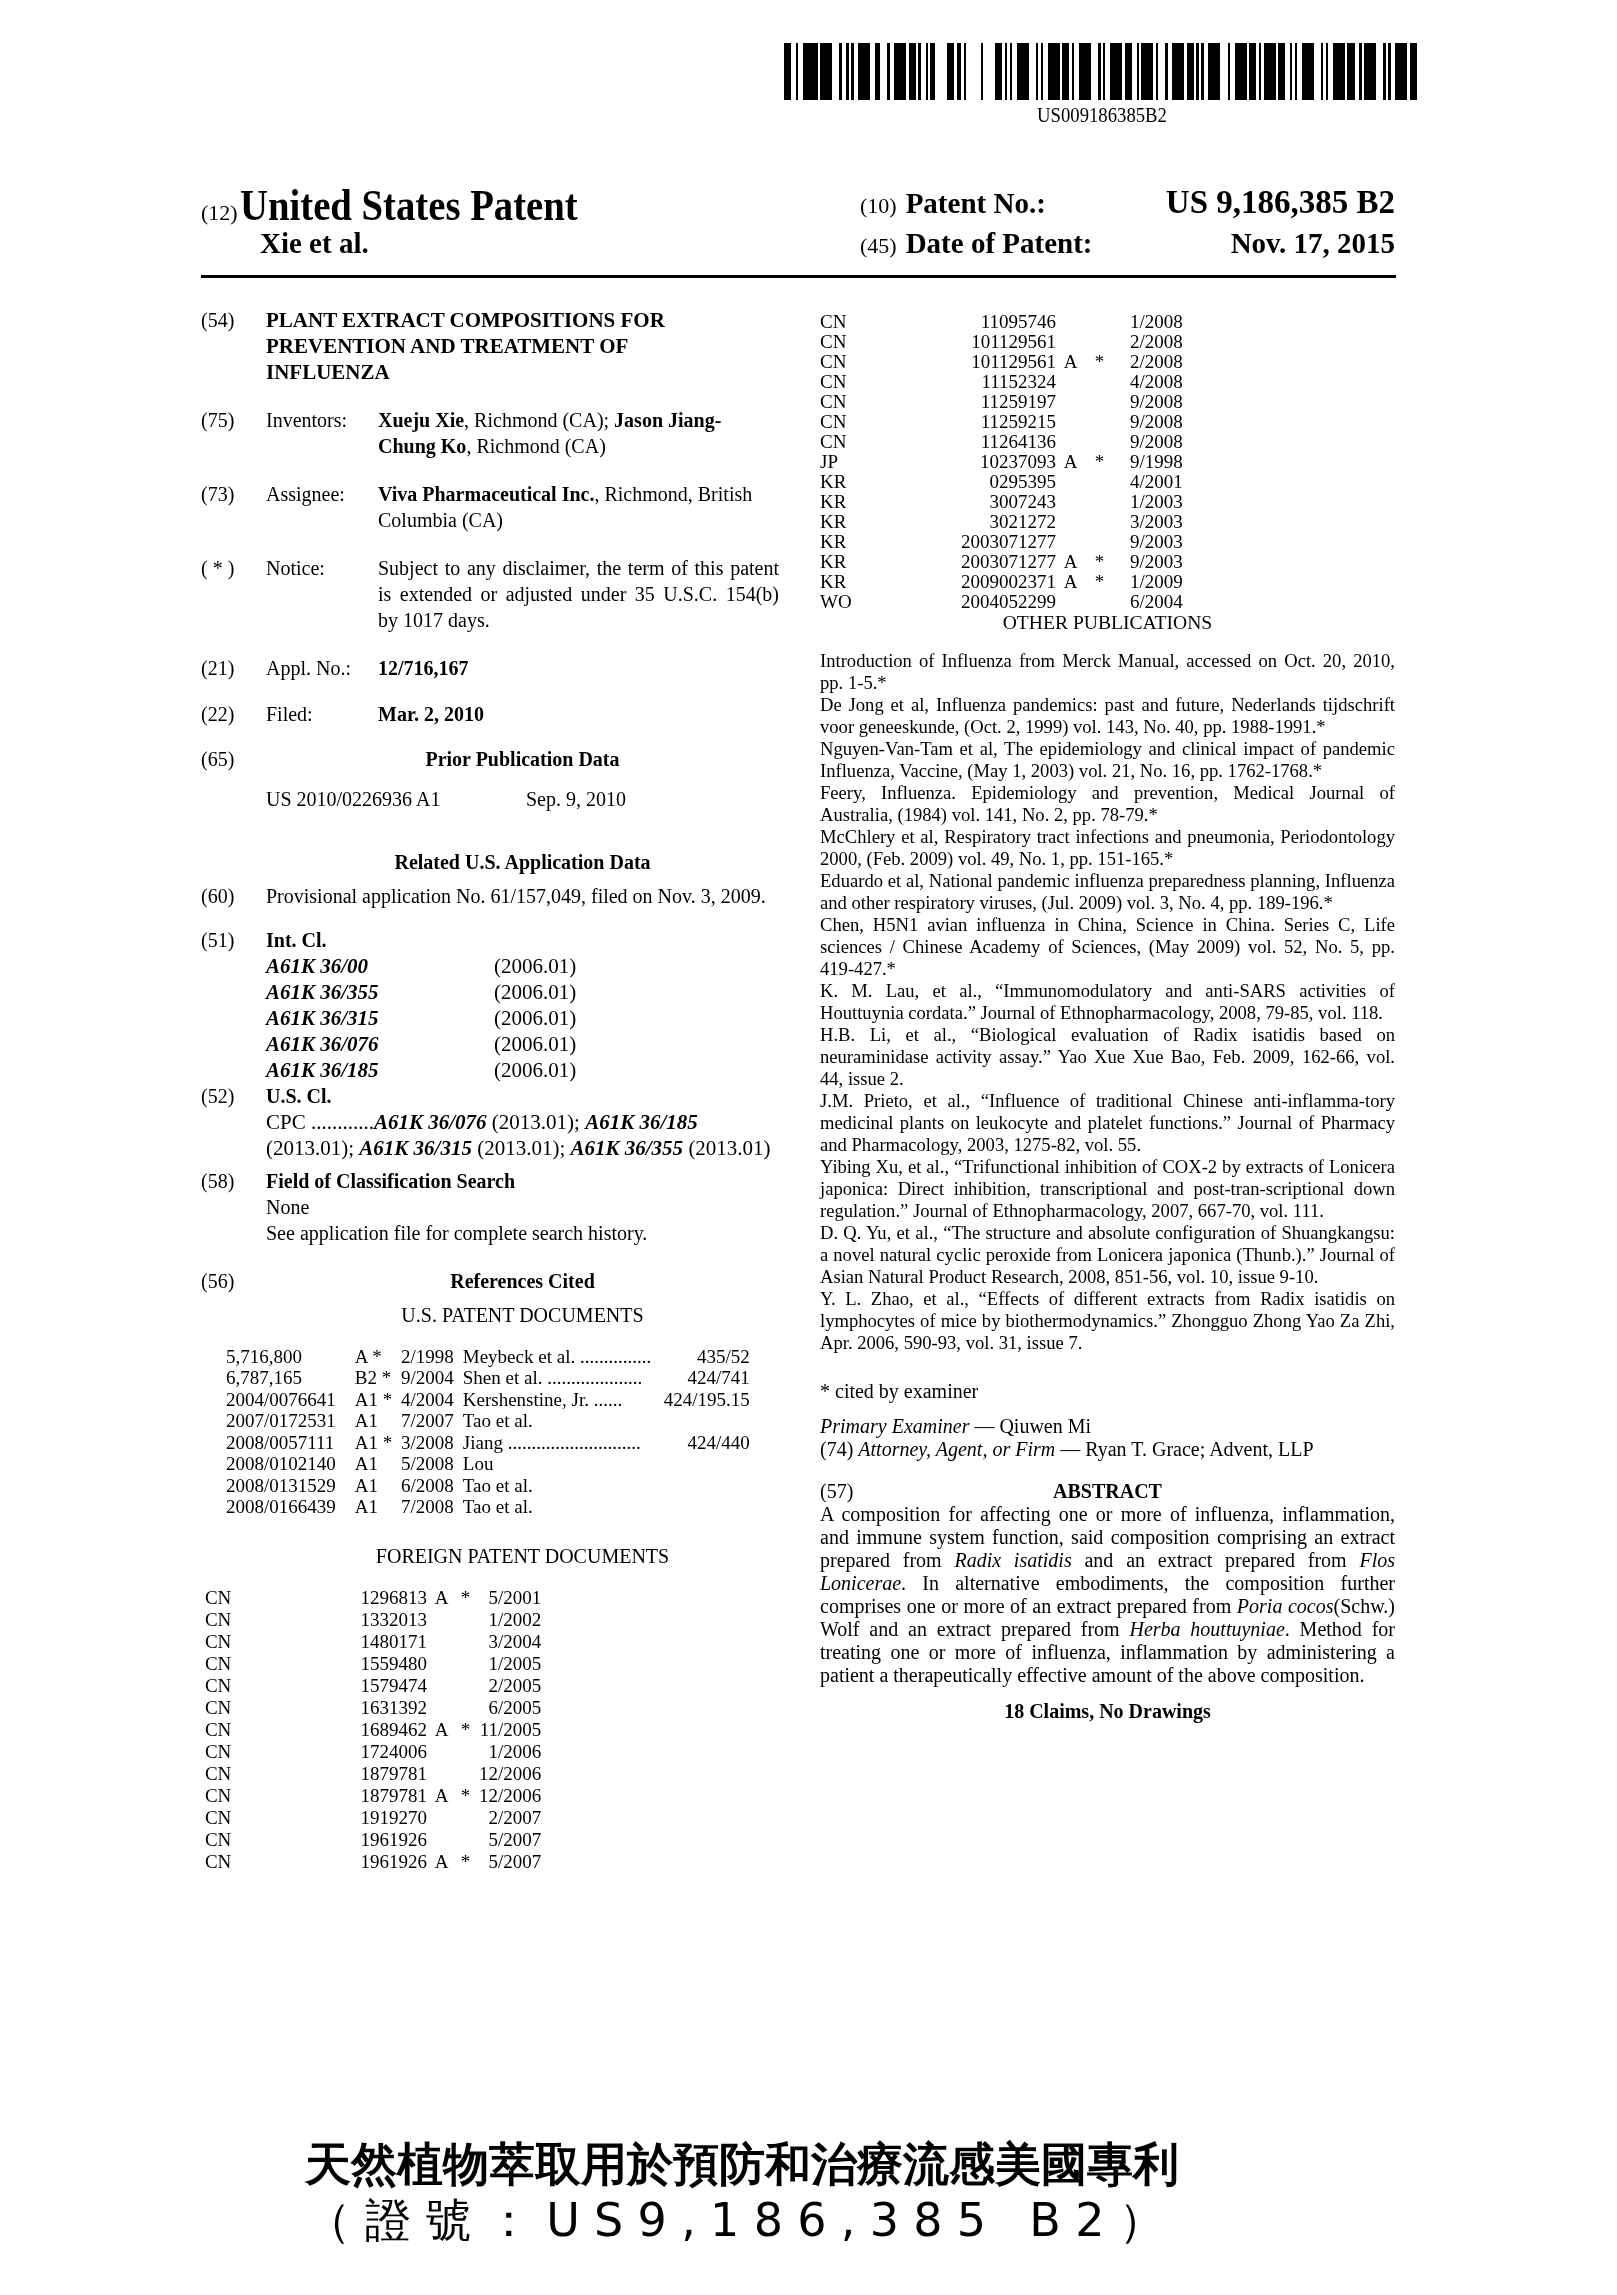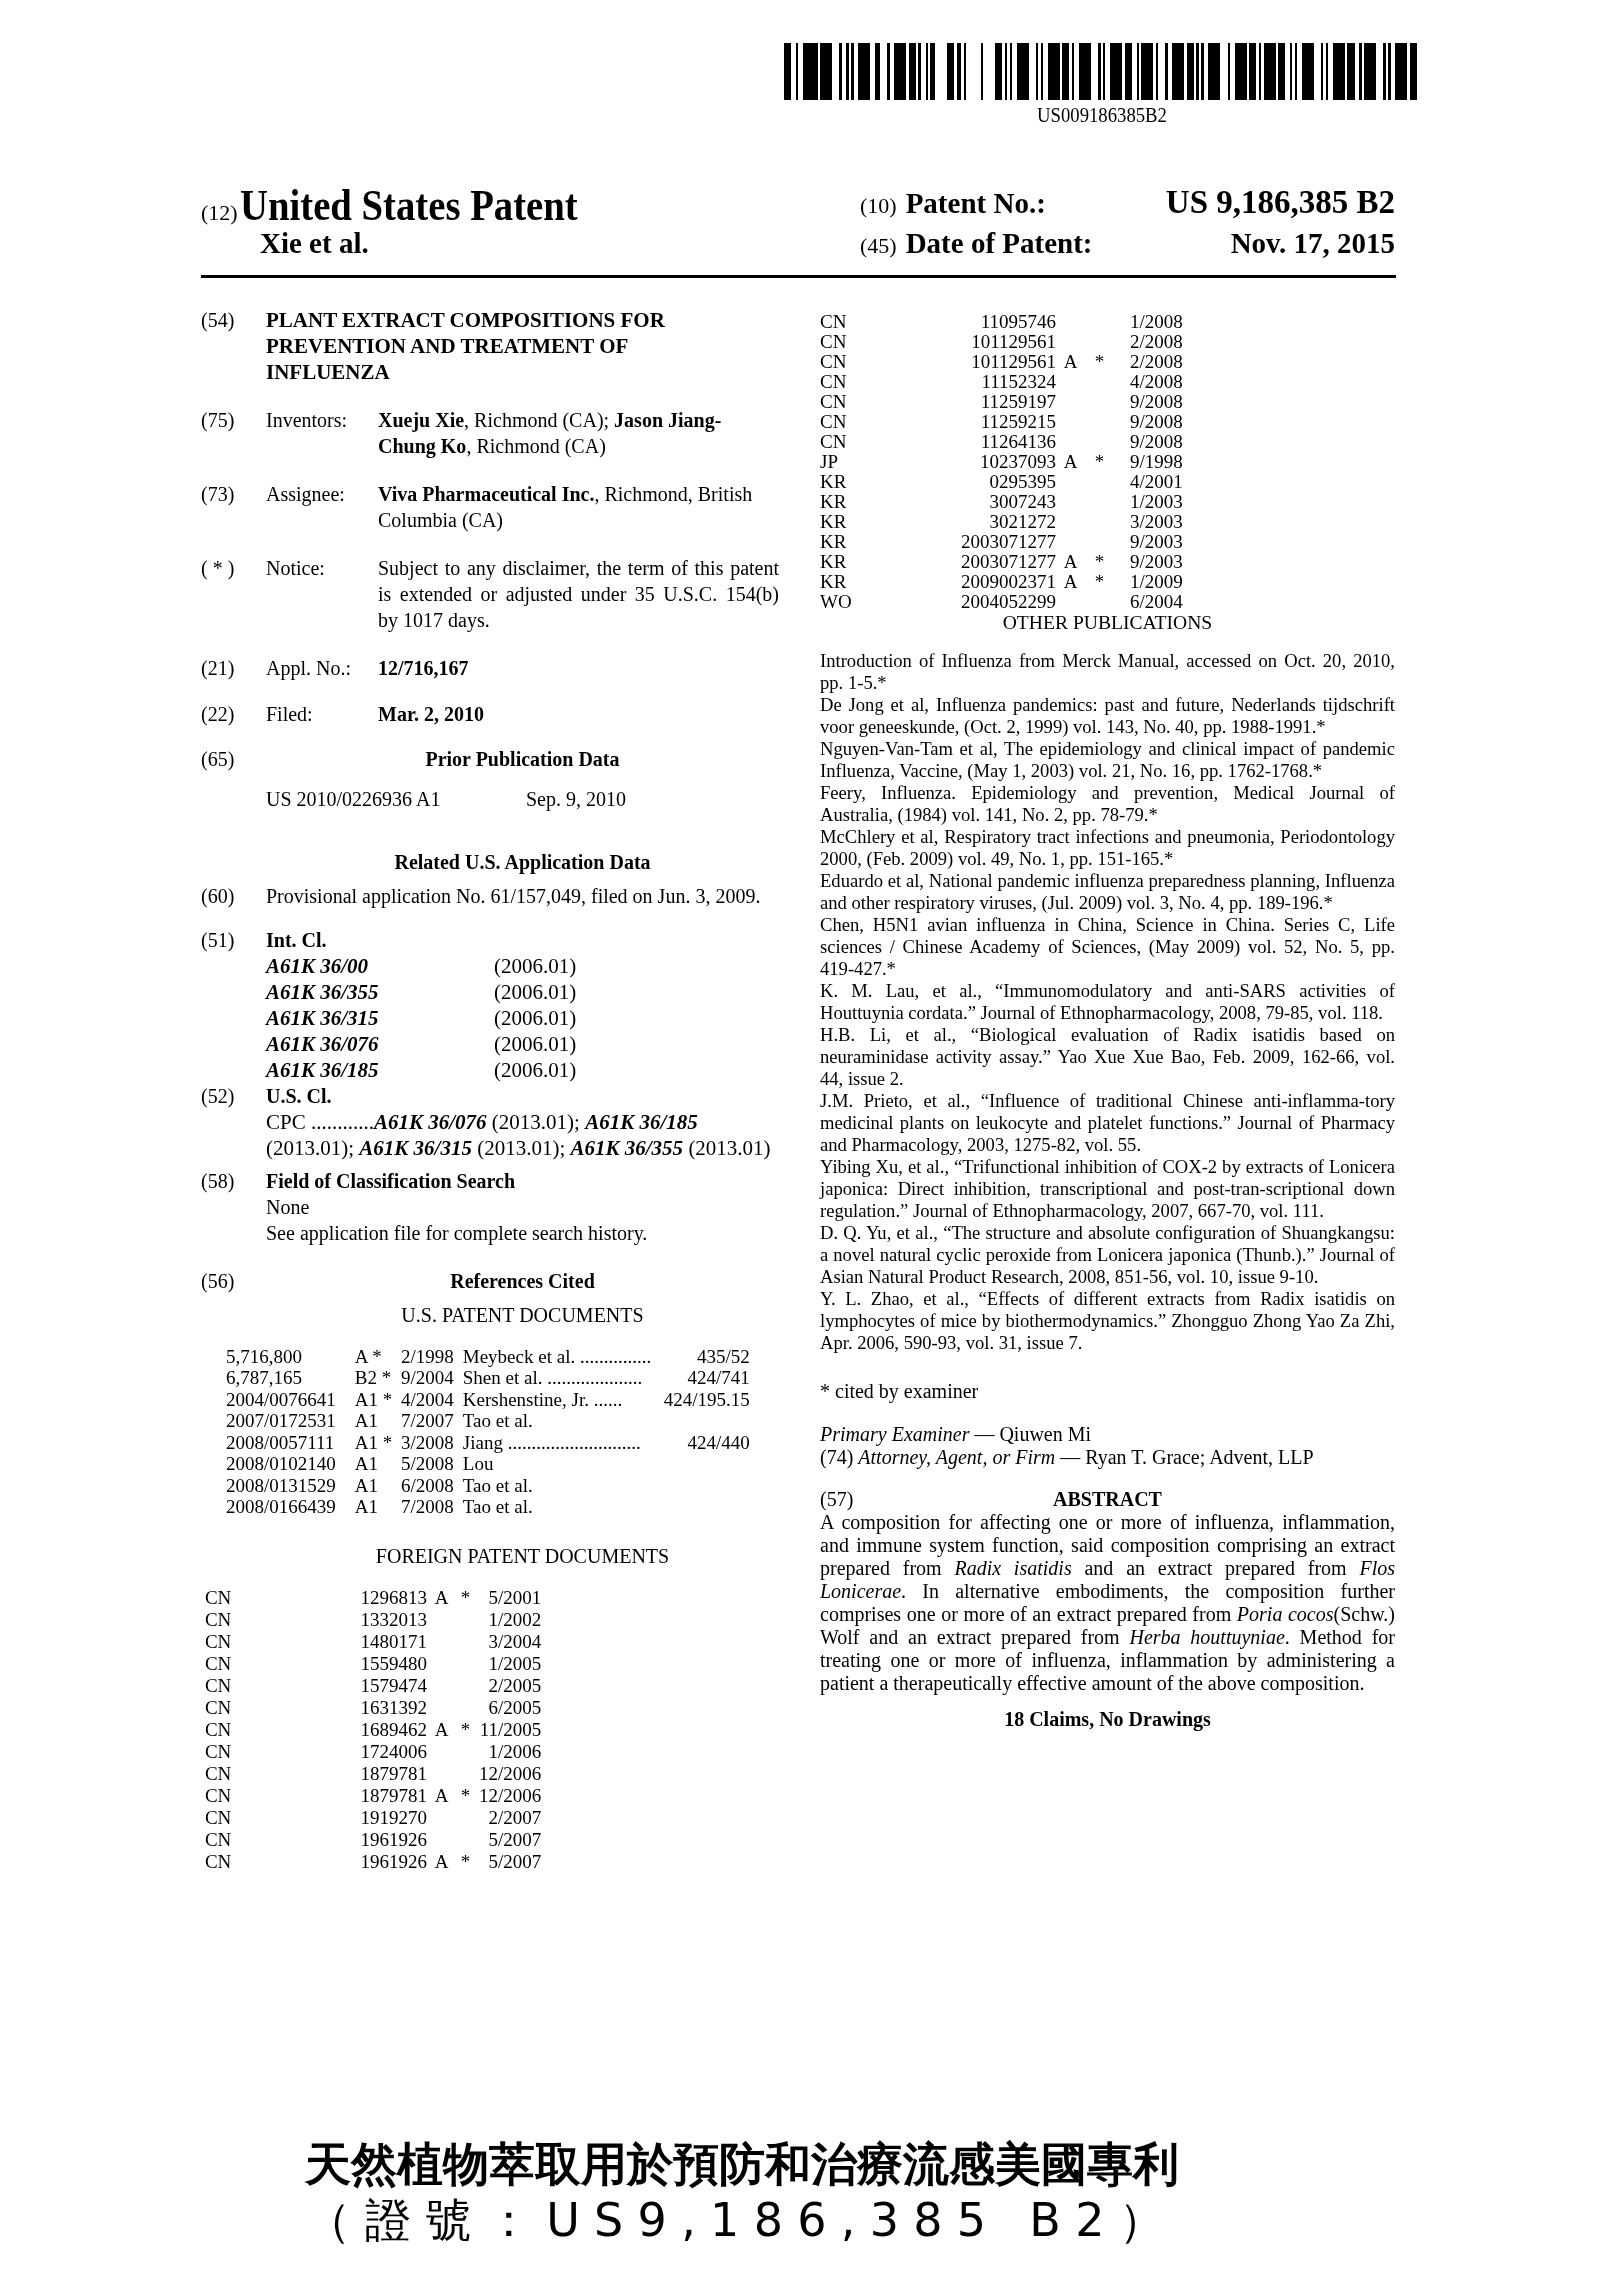--- a/index.html
+++ b/index.html
@@ -269,21 +269,21 @@
     <span class="body bold center">Prior Publication Data</span>
   </div>
   <div class="inline-row" style="margin-left:65px; margin-bottom:37px;">
     <span style="width:260px;">US 2010/0226936 A1</span>
     <span>Sep. 9, 2010</span>
   </div>
 
   <div class="bold center" style="margin-left:65px; margin-bottom:7.8px;">Related U.S. Application Data</div>
   <div class="field" style="margin-bottom:18px;">
     <span class="code">(60)</span>
-    <span class="body">Provisional application No. 61/157,049, filed on Jun. 3, 2009.</span>
+    <span class="body">Provisional application No. 61/157,049, filed on Nov. 3, 2009.</span>
   </div>
 
   <div class="field" style="margin-bottom:0;">
     <span class="code">(51)</span>
     <div class="body">
       <div class="bold">Int. Cl.</div>
       <table class="intcl">
           <tbody id="intcl-body">
             <tr>
               <td class="cls">A61K 36/00</td>
@@ -613,21 +613,21 @@
       <p class="pub">Eduardo et al, National pandemic influenza preparedness planning, Influenza and other respiratory viruses, (Jul. 2009) vol. 3, No. 4, pp. 189-196.*</p>
       <p class="pub">Chen, H5N1 avian influenza in China, Science in China. Series C, Life sciences / Chinese Academy of Sciences, (May 2009) vol. 52, No. 5, pp. 419-427.*</p>
       <p class="pub">K. M. Lau, et al., “Immunomodulatory and anti-SARS activities of Houttuynia cordata.” Journal of Ethnopharmacology, 2008, 79-85, vol. 118.</p>
       <p class="pub">H.B. Li, et al., “Biological evaluation of Radix isatidis based on neuraminidase activity assay.” Yao Xue Xue Bao, Feb. 2009, 162-66, vol. 44, issue 2.</p>
       <p class="pub">J.M. Prieto, et al., “Influence of traditional Chinese anti-inflamma-tory medicinal plants on leukocyte and platelet functions.” Journal of Pharmacy and Pharmacology, 2003, 1275-82, vol. 55.</p>
       <p class="pub">Yibing Xu, et al., “Trifunctional inhibition of COX-2 by extracts of Lonicera japonica: Direct inhibition, transcriptional and post-tran-scriptional down regulation.” Journal of Ethnopharmacology, 2007, 667-70, vol. 111.</p>
       <p class="pub">D. Q. Yu, et al., “The structure and absolute configuration of Shuangkangsu: a novel natural cyclic peroxide from Lonicera japonica (Thunb.).” Journal of Asian Natural Product Research, 2008, 851-56, vol. 10, issue 9-10.</p>
       <p class="pub">Y. L. Zhao, et al., “Effects of different extracts from Radix isatidis on lymphocytes of mice by biothermodynamics.” Zhongguo Zhong Yao Za Zhi, Apr. 2006, 590-93, vol. 31, issue 7.</p>
     </div>
 
-  <div style="font-size:20px; margin-top:26px; margin-bottom:21px;">* cited by examiner</div>
+  <div style="font-size:20px; margin-top:26px; margin-bottom:13px;">* cited by examiner</div>
   <div style="font-size:20px; line-height:23.5px;"><i>Primary Examiner</i><span> — Qiuwen Mi</span></div>
   <div class="just" style="font-size:20px; line-height:23.5px; margin-bottom:18px;"><span>(74) </span><i>Attorney, Agent, or Firm</i><span> — Ryan T. Grace; Advent, LLP</span></div>
 
   <div class="inline-row" style="font-size:20px; line-height:23.5px;">
     <span style="width:65px;">(57)</span>
     <span class="bold center" style="flex:1; padding-right:65px;">ABSTRACT</span>
   </div>
   <div class="abstract-text"><span>A composition for affecting one or more of influenza, inflammation, and immune system function, said composition comprising an extract prepared from </span><i>Radix isatidis</i><span> and an extract prepared from </span><i>Flos Lonicerae</i><span>. In alternative embodiments, the composition further comprises one or more of an extract prepared from </span><i>Poria cocos</i><span>(Schw.) Wolf and an extract prepared from </span><i>Herba houttuyniae</i><span>. Method for treating one or more of influenza, inflammation by administering a patient a therapeutically effective amount of the above composition.</span></div>
   <div class="bold center" style="font-size:20px; margin-top:13px;">18 Claims, No Drawings</div>
 </div>

